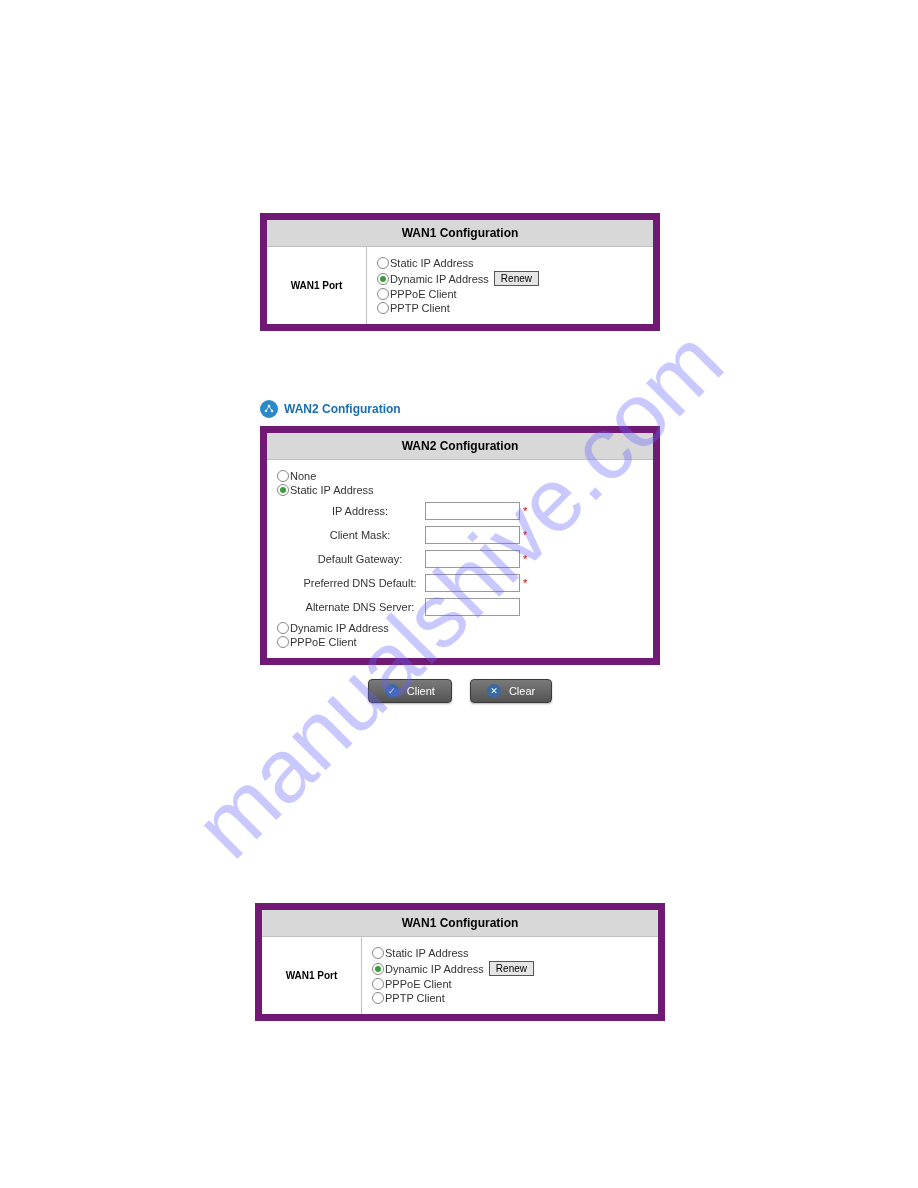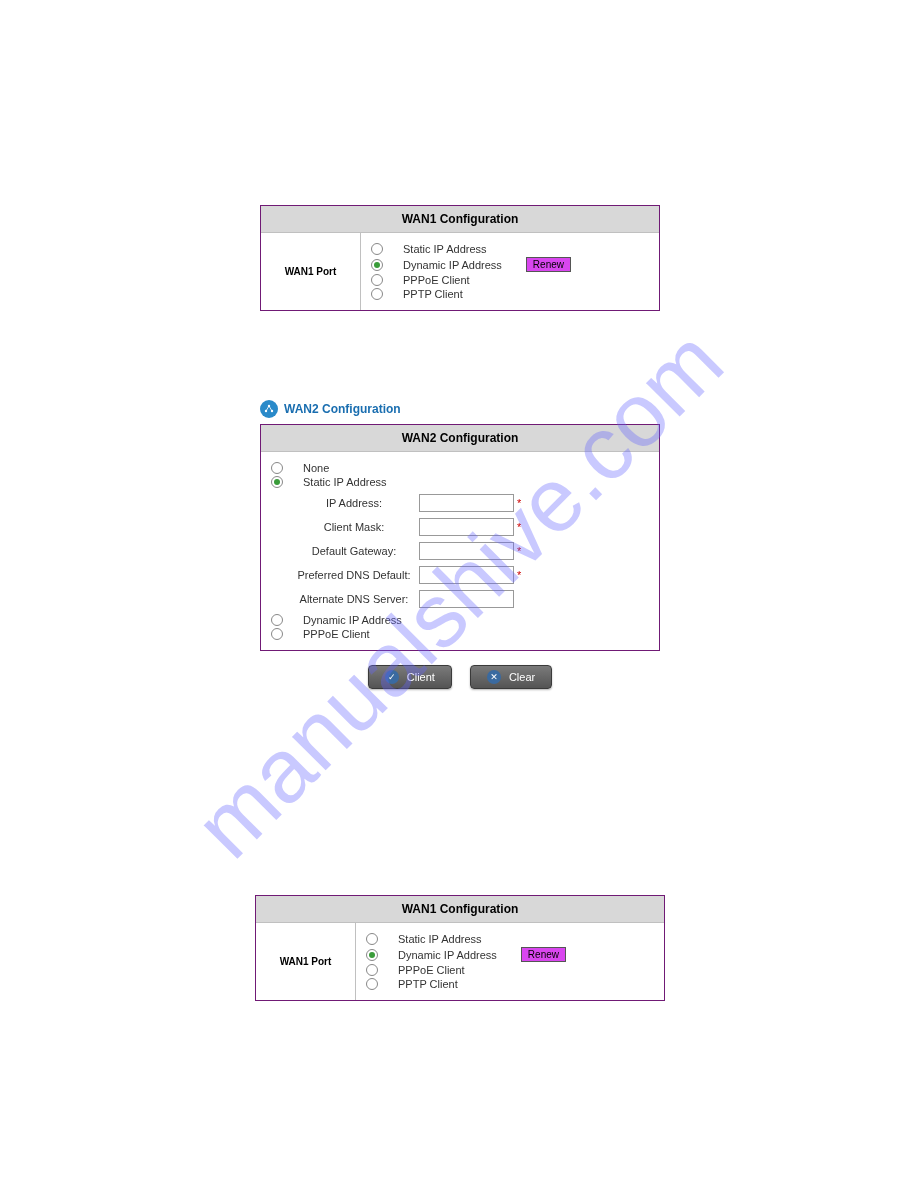--- a/index.html
+++ b/index.html
@@ -18,23 +18,23 @@
       transform: translate(-50%, -50%) rotate(-45deg);
       font-size: 90px;
       color: rgba(100, 100, 255, 0.35);
       font-family: Arial, sans-serif;
       white-space: nowrap;
       pointer-events: none;
       z-index: 100;
       font-weight: normal;
     }
     .panel {
-      border: 1px solid #701a75;
+      border: 7px solid #701a75;
       background: #fff;
-      margin: 0 auto;
+      margin: 8px auto;
     }
     .panel-header {
       background: #d8d8d8;
       text-align: center;
       font-weight: bold;
       font-size: 12px;
       padding: 6px 0;
       border-bottom: 1px solid #c0c0c0;
     }
     .panel-body {
@@ -51,21 +51,21 @@
       padding: 10px 5px;
     }
     .panel-right {
       flex: 1;
       padding: 8px 10px;
     }
     .radio-row {
       display: flex;
       align-items: center;
       margin: 2px 0;
-      gap: 20px;
+      gap: 1px;
     }
     .radio {
       width: 12px;
       height: 12px;
       border: 1px solid #888;
       border-radius: 50%;
       display: inline-flex;
       align-items: center;
       justify-content: center;
       background: #fff;
@@ -76,21 +76,21 @@
       height: 6px;
       background: #3a9c3a;
       border-radius: 50%;
     }
     .radio-label {
       font-size: 11px;
       color: #333;
     }
     .small-btn {
       border: 1px solid #555;
-      background: #d946ef;
+      background: #e5e5e5;
       font-size: 10px;
       padding: 1px 6px;
       cursor: pointer;
       margin-left: 4px;
     }
     .field-row {
       display: flex;
       align-items: center;
       margin: 6px 0 6px 18px;
     }

